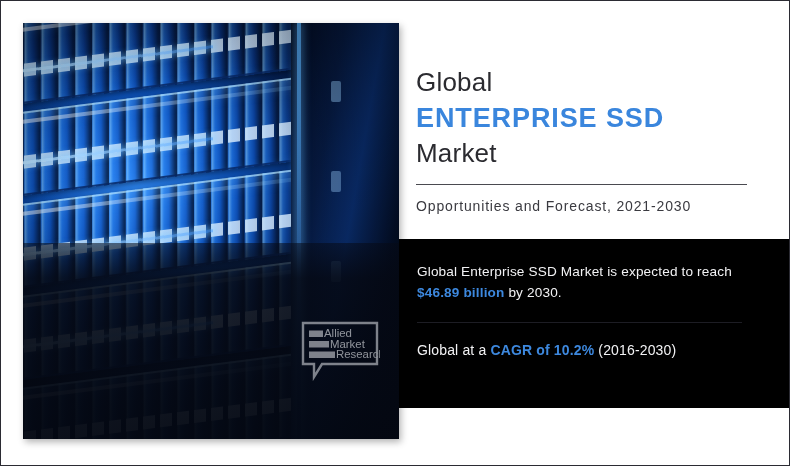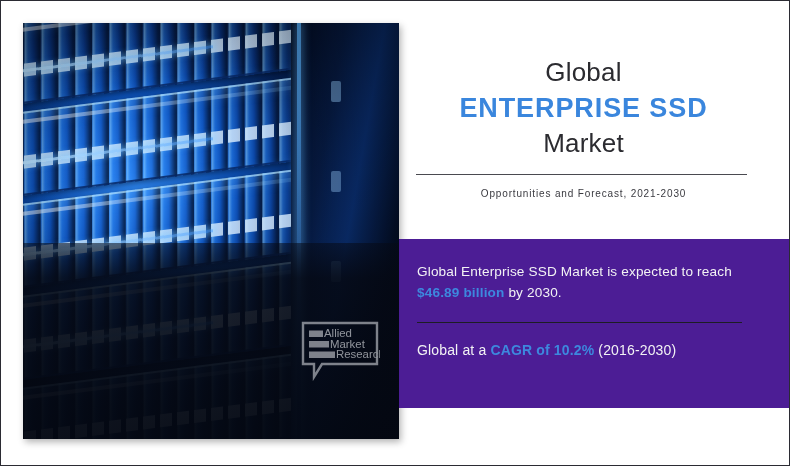--- a/index.html
+++ b/index.html
@@ -101,44 +101,44 @@
   }
 
   
   .amr-logo {
     position:absolute; left:299px; top:319px;
     width:80px; height:62px;
     opacity:.62;
   }
 
   
-  .title-block { position:absolute; left:415px; top:55px; width:335px;text-align:center; }
+  .title-block { position:absolute; left:415px; top:65px; width:335px; }
   .t-global {
     font-size:26px; color:#2b2b30; letter-spacing:.2px; line-height:1.25;
     font-weight:400;
   }
   .t-main {
     font-size:27px; font-weight:bold; color:#3a86dd;
     letter-spacing:.9px; line-height:1.3; margin-top:2px;
   }
   .t-market {
     font-size:26px; color:#2b2b30; letter-spacing:.2px; line-height:1.3;
     font-weight:400; margin-top:1px;
   }
   .t-rule {
     height:1px; background:#4a4a50; margin:14px 0 13px 0; width:331px;
   }
   .t-sub {
-    font-size:10px; color:#3a3a40; letter-spacing:.85px; font-weight:400;
+    font-size:14px; color:#3a3a40; letter-spacing:.85px; font-weight:400;
   }
 
   
   .stats {
     position:absolute; left:398px; top:238px; width:390px; height:169px;
-    background:#4c1d95;
+    background:#000000;
   }
   .stats .inner { padding:22px 26px 0 18px; }
   .stat-line {
     font-size:13.6px; color:#f2f2f4; line-height:1.58; letter-spacing:.15px;
   }
   .stat-line .hl { color:#3d88de; font-weight:bold; }
   .s-rule { height:1px; background:#1d1d24; margin:18px 0 19px 0; width:325px; }
   .stat-line2 { font-size:14px; color:#f2f2f4; letter-spacing:.15px; }
   .stat-line2 .hl { color:#3d88de; font-weight:bold;margin-top:15px; }
 </style>

